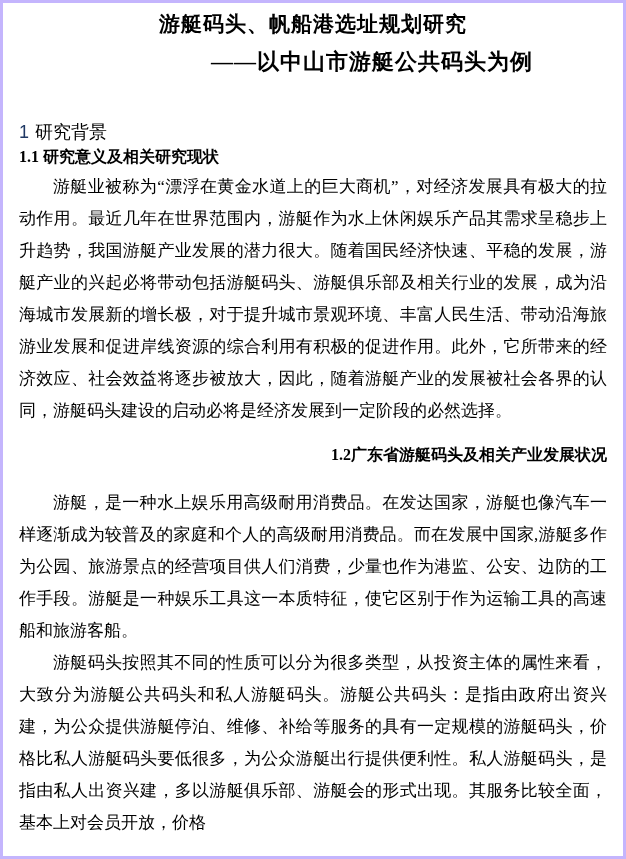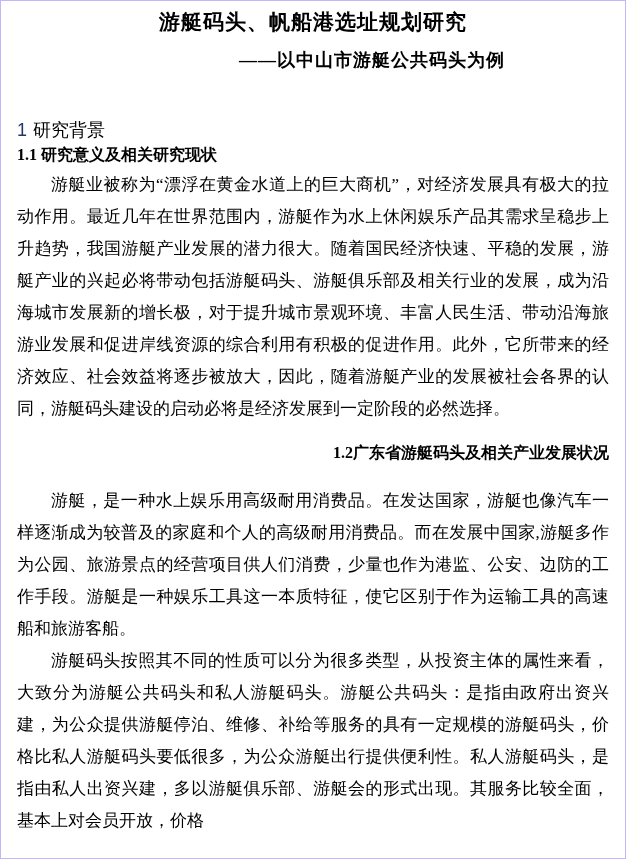--- a/index.html
+++ b/index.html
@@ -1,36 +1,36 @@
 <!DOCTYPE html>
 <html><head>
 <meta charset="utf-8">
 <style>
   html, body { margin: 0; padding: 0; background: #ffffff; }
   .page {
     width: 626px;
     height: 859px;
     box-sizing: border-box;
-    border: 1px solid #c4b5fd;
+    border: 3px solid #c4b5fd;
     background: #ffffff;
     padding: 4px 16px 4px 16px;
     overflow: hidden;
     color: #000000;
     font-family: "Liberation Serif", "DejaVu Serif", serif;
   }
   .doc-title {
     font-size: 21px;
     font-weight: bold;
     text-align: center;
     line-height: 26px;
     margin-top: 4px;
     letter-spacing: 1px;
   }
   .doc-subtitle {
-    font-size: 18px;
+    font-size: 22px;
     font-weight: bold;
     text-align: center;
     line-height: 28px;
     margin-top: 11px;
     margin-left: 118px; 
     letter-spacing: 1px;
   }
   .h-level1 {
     font-size: 18px;
     font-weight: normal;

